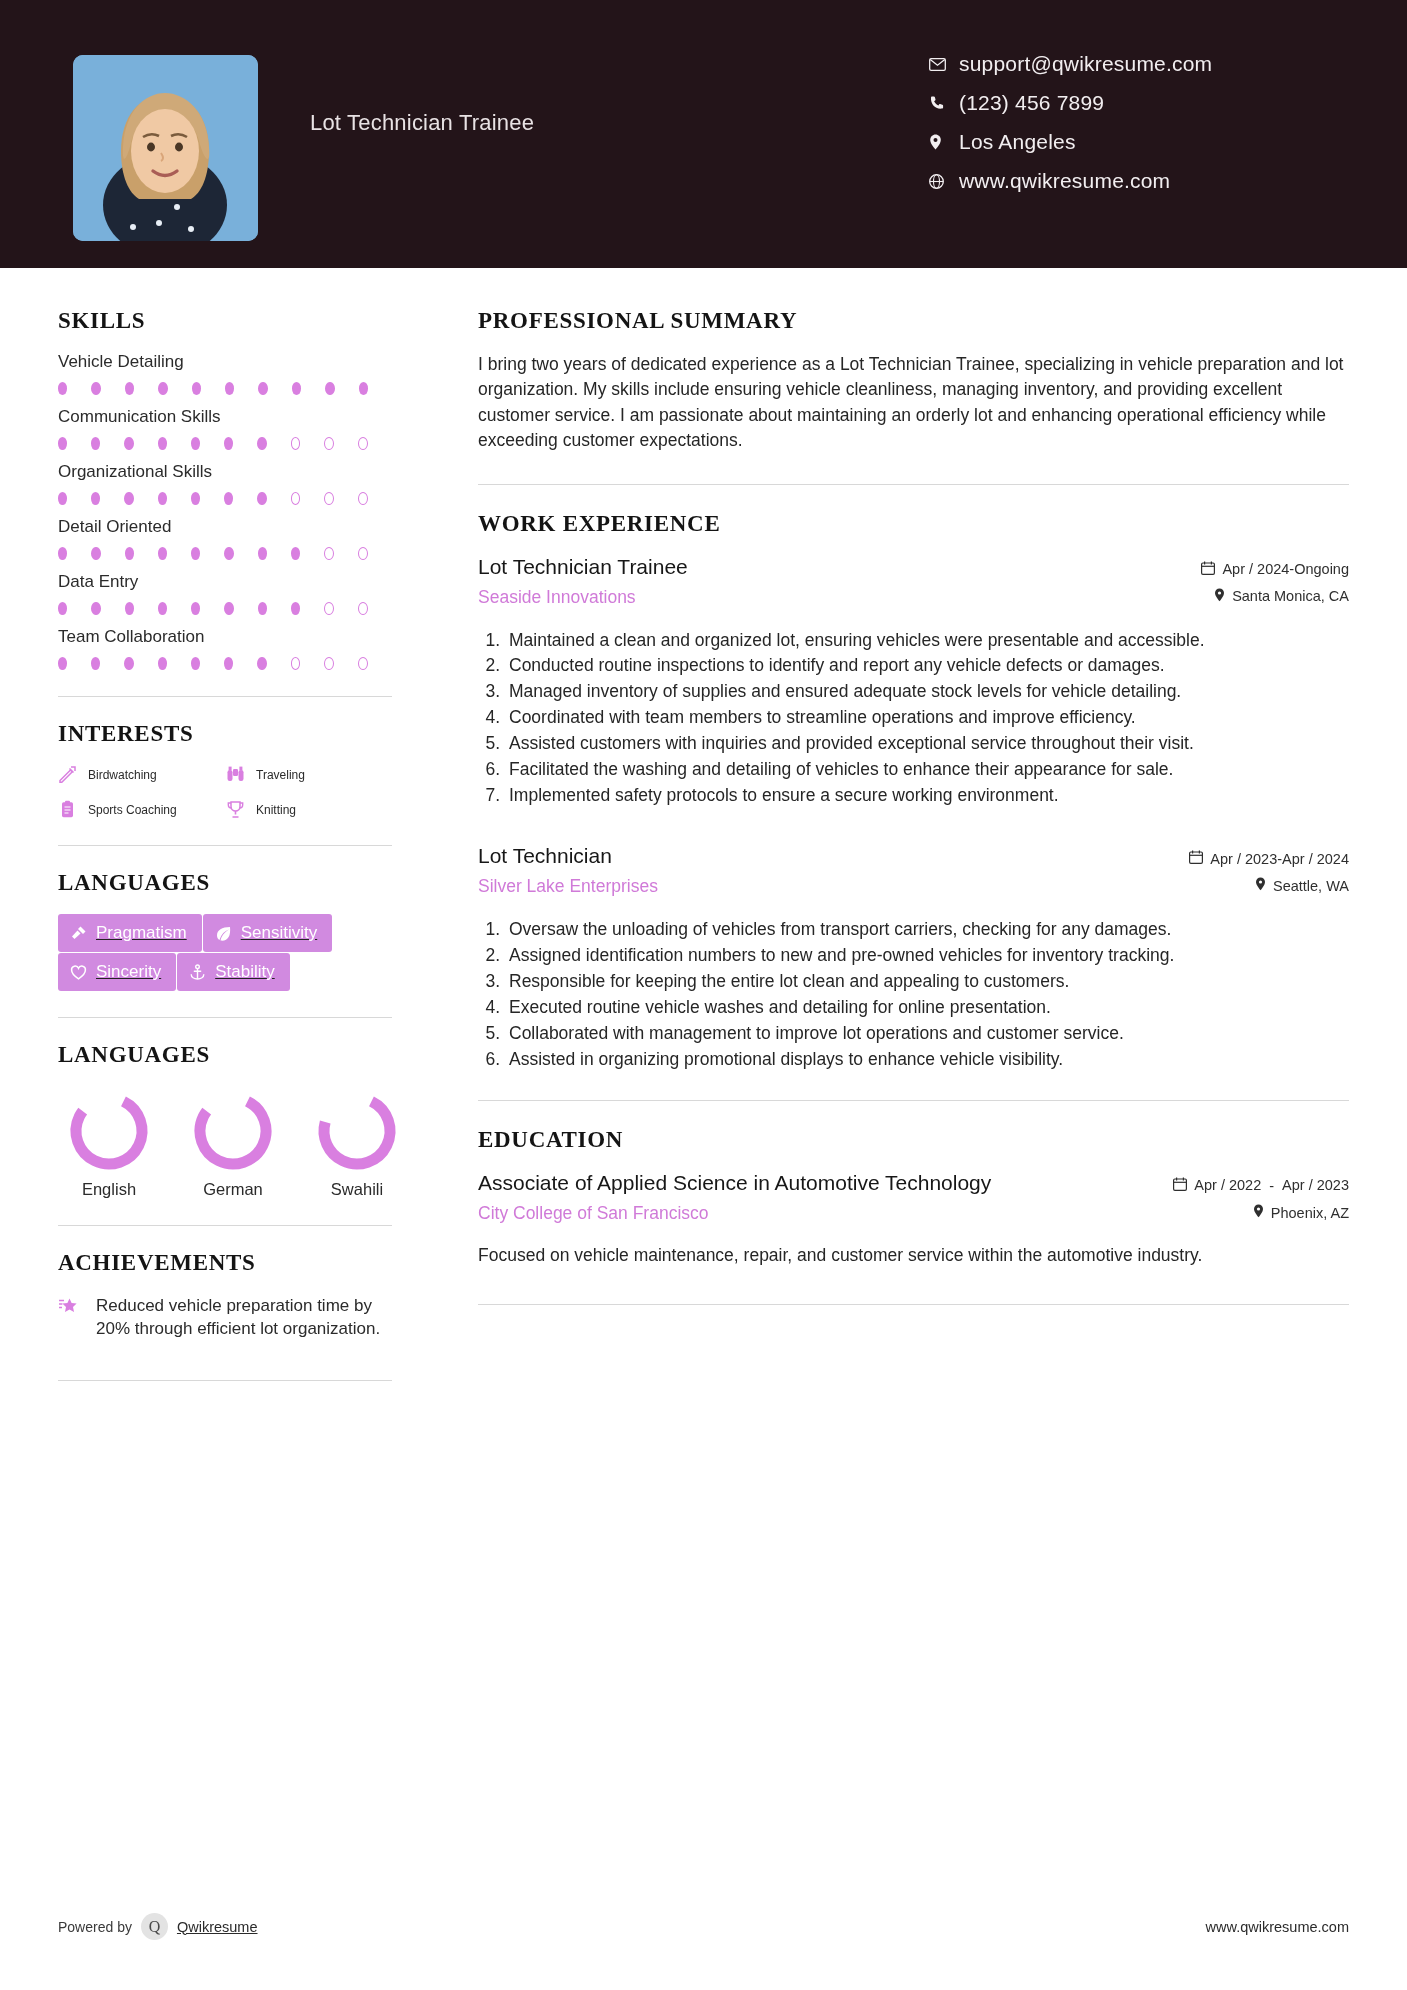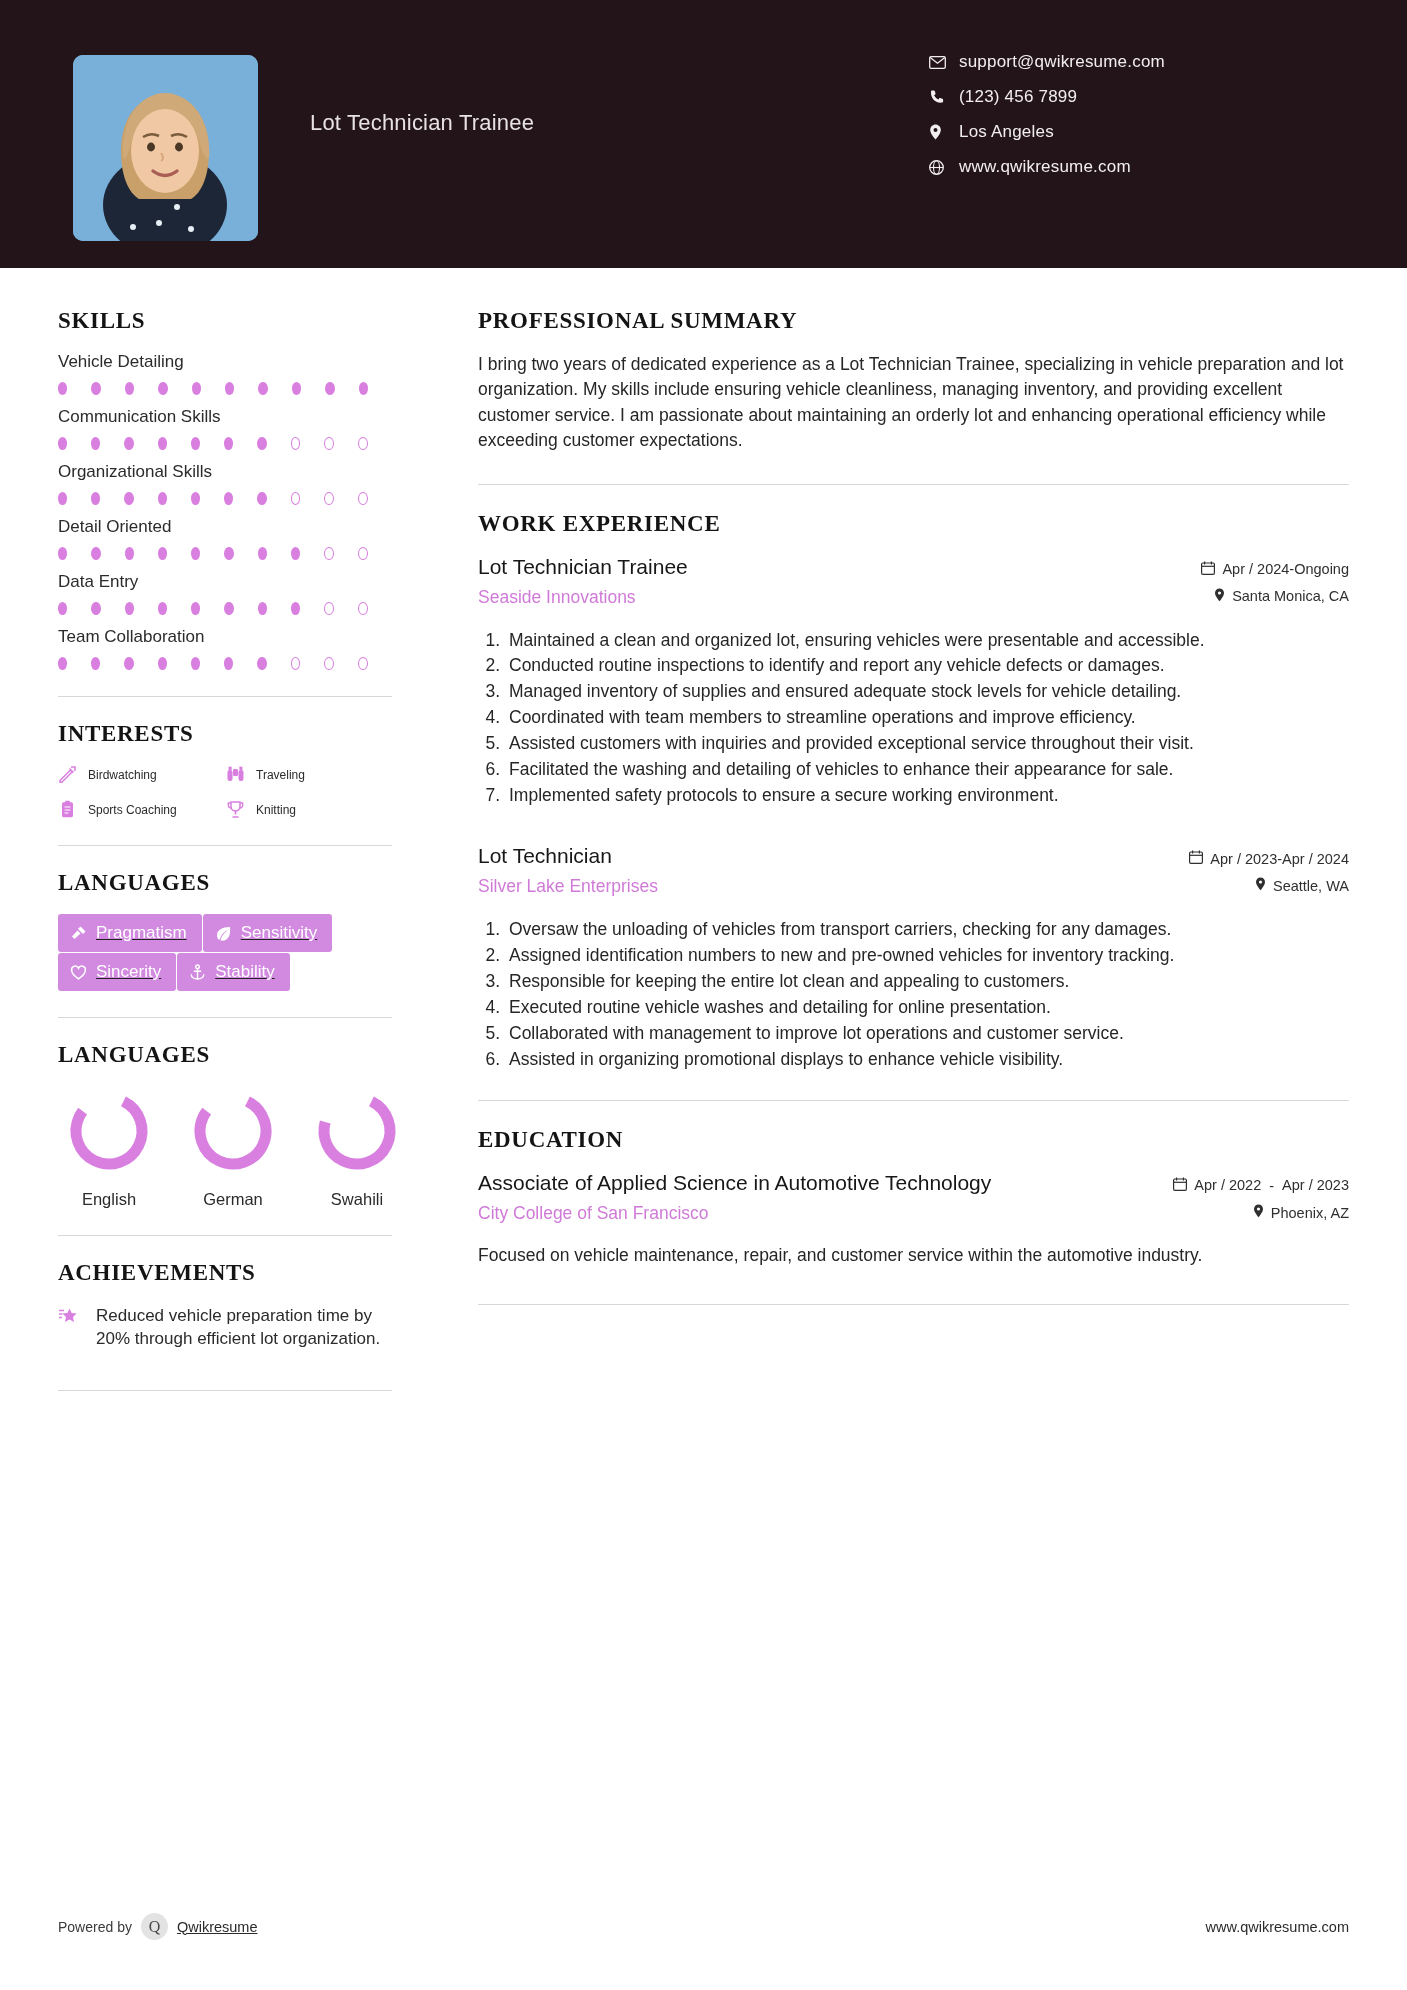--- a/index.html
+++ b/index.html
@@ -62,21 +62,21 @@
     position: absolute;
     right: 58px;
     top: 52px;
     width: 420px;
   }
   .contact-row {
     display: flex;
     align-items: center;
     margin-bottom: 15px;
     color: #f2eef0;
-    font-size: 17px;
+    font-size: 21px;
   }
   .contact-ico {
     width: 30px;
     flex: 0 0 30px;
     display: flex;
     justify-content: flex-start;
     color: #f2eef0;
   }
   .contact-row span.txt { letter-spacing: .2px; }
 
@@ -157,21 +157,21 @@
     font-size: 17px;
     display: flex;
     align-items: center;
     gap: 9px;
   }
   .chip .ico { display: flex; align-items: center; color: #fff; }
 
   
   .langs { display: flex; gap: 34px; padding-left: 6px; }
   .lang { width: 92px; text-align: center; }
-  .lang-label { font-size: 16.5px; color: #2b2b2b; margin-top: 10px; }
+  .lang-label { font-size: 16.5px; color: #2b2b2b; }
 
   
   .ach {
     display: flex;
     gap: 12px;
     margin-bottom: 18px;
     font-size: 17px;
     line-height: 1.36;
     color: #2b2b2b;
   }

